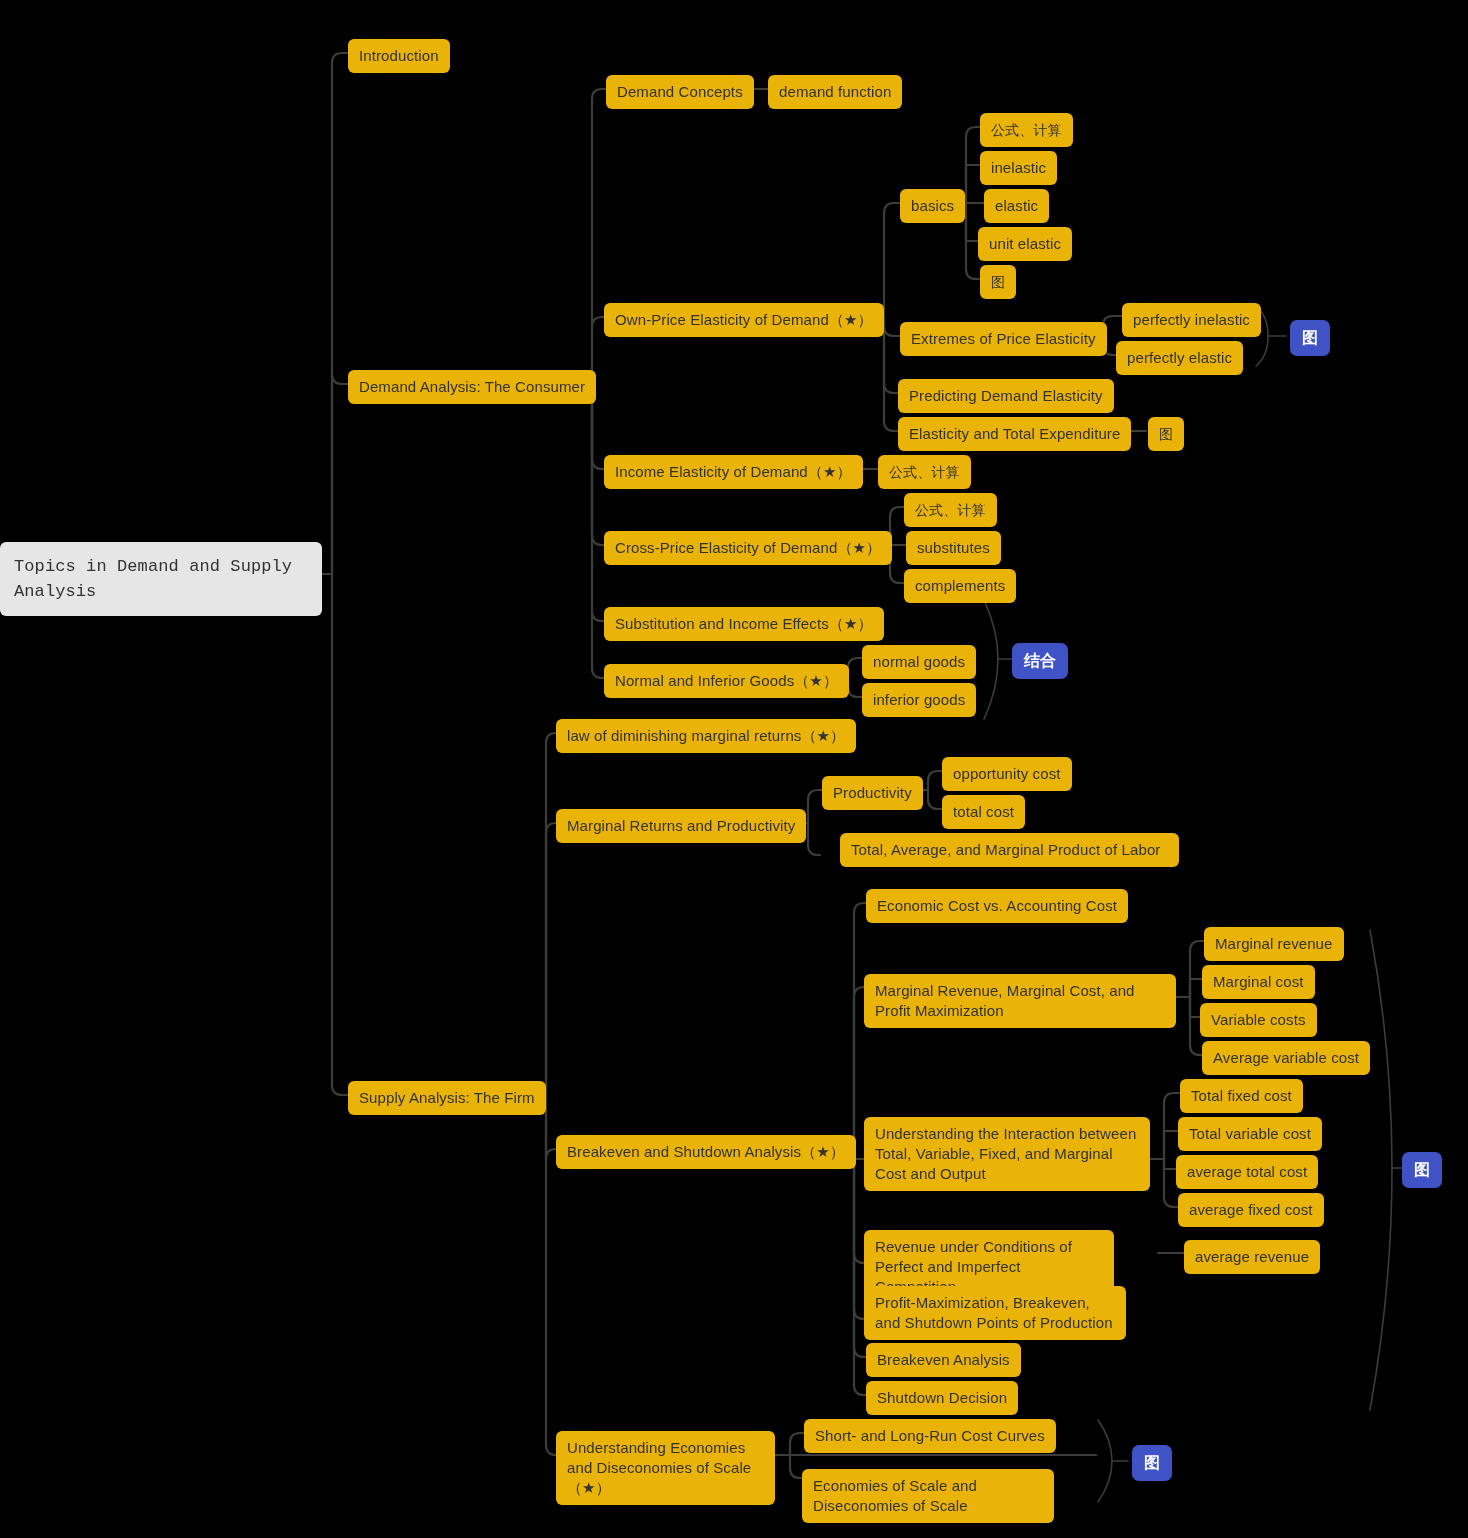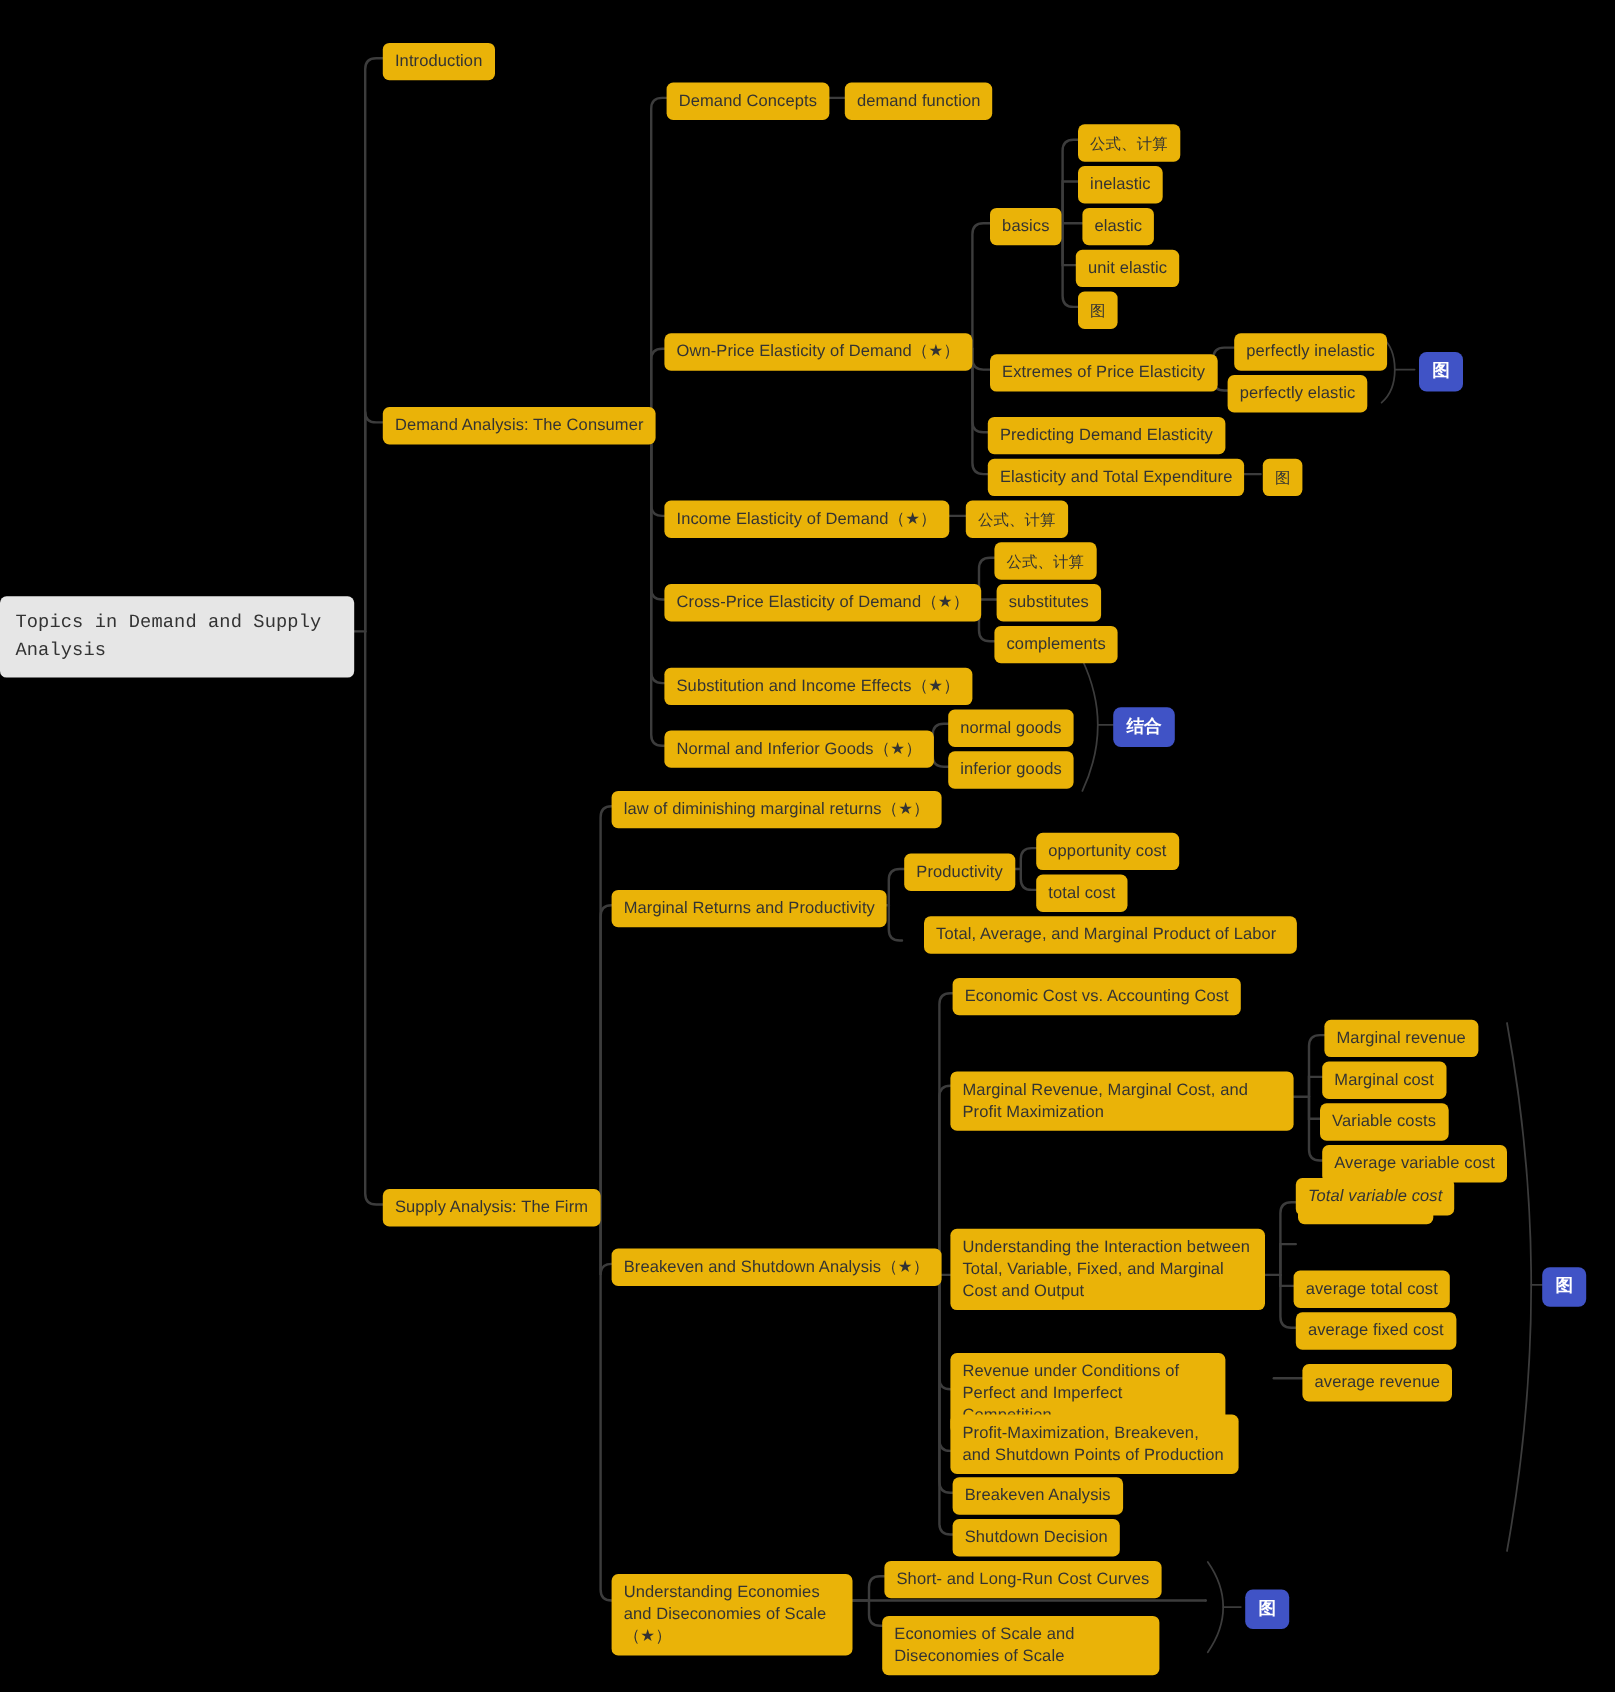--- a/index.html
+++ b/index.html
@@ -220,21 +220,21 @@
   <div class="node" style="left:866px; top:889px;">Economic Cost vs. Accounting Cost</div>
 
   <div class="node" style="left:864px; top:974px; width:312px;">Marginal Revenue, Marginal Cost, and Profit Maximization</div>
   <div class="node" style="left:1204px; top:927px;">Marginal revenue</div>
   <div class="node" style="left:1202px; top:965px;">Marginal cost</div>
   <div class="node" style="left:1200px; top:1003px;">Variable costs</div>
   <div class="node" style="left:1202px; top:1041px;">Average variable cost</div>
 
   <div class="node" style="left:864px; top:1117px; width:286px;">Understanding the Interaction between Total, Variable, Fixed, and Marginal Cost and Output</div>
   <div class="node" style="left:1180px; top:1079px;">Total fixed cost</div>
-  <div class="node" style="left:1178px; top:1071px;font-style:italic;">Total variable cost</div>
+  <div class="node" style="left:1178px; top:1117px;">Total variable cost</div>
   <div class="node" style="left:1176px; top:1155px;">average total cost</div>
   <div class="node" style="left:1178px; top:1193px;">average fixed cost</div>
 
   <div class="node" style="left:864px; top:1230px; width:250px;">Revenue under Conditions of Perfect and Imperfect Competition</div>
   <div class="node" style="left:1184px; top:1240px;">average revenue</div>
 
   <div class="node" style="left:864px; top:1286px; width:262px;">Profit-Maximization, Breakeven, and Shutdown Points of Production</div>
   <div class="node" style="left:866px; top:1343px;">Breakeven Analysis</div>
   <div class="node" style="left:866px; top:1381px;">Shutdown Decision</div>
   <div class="node badge" style="left:1402px; top:1152px;">图</div>

